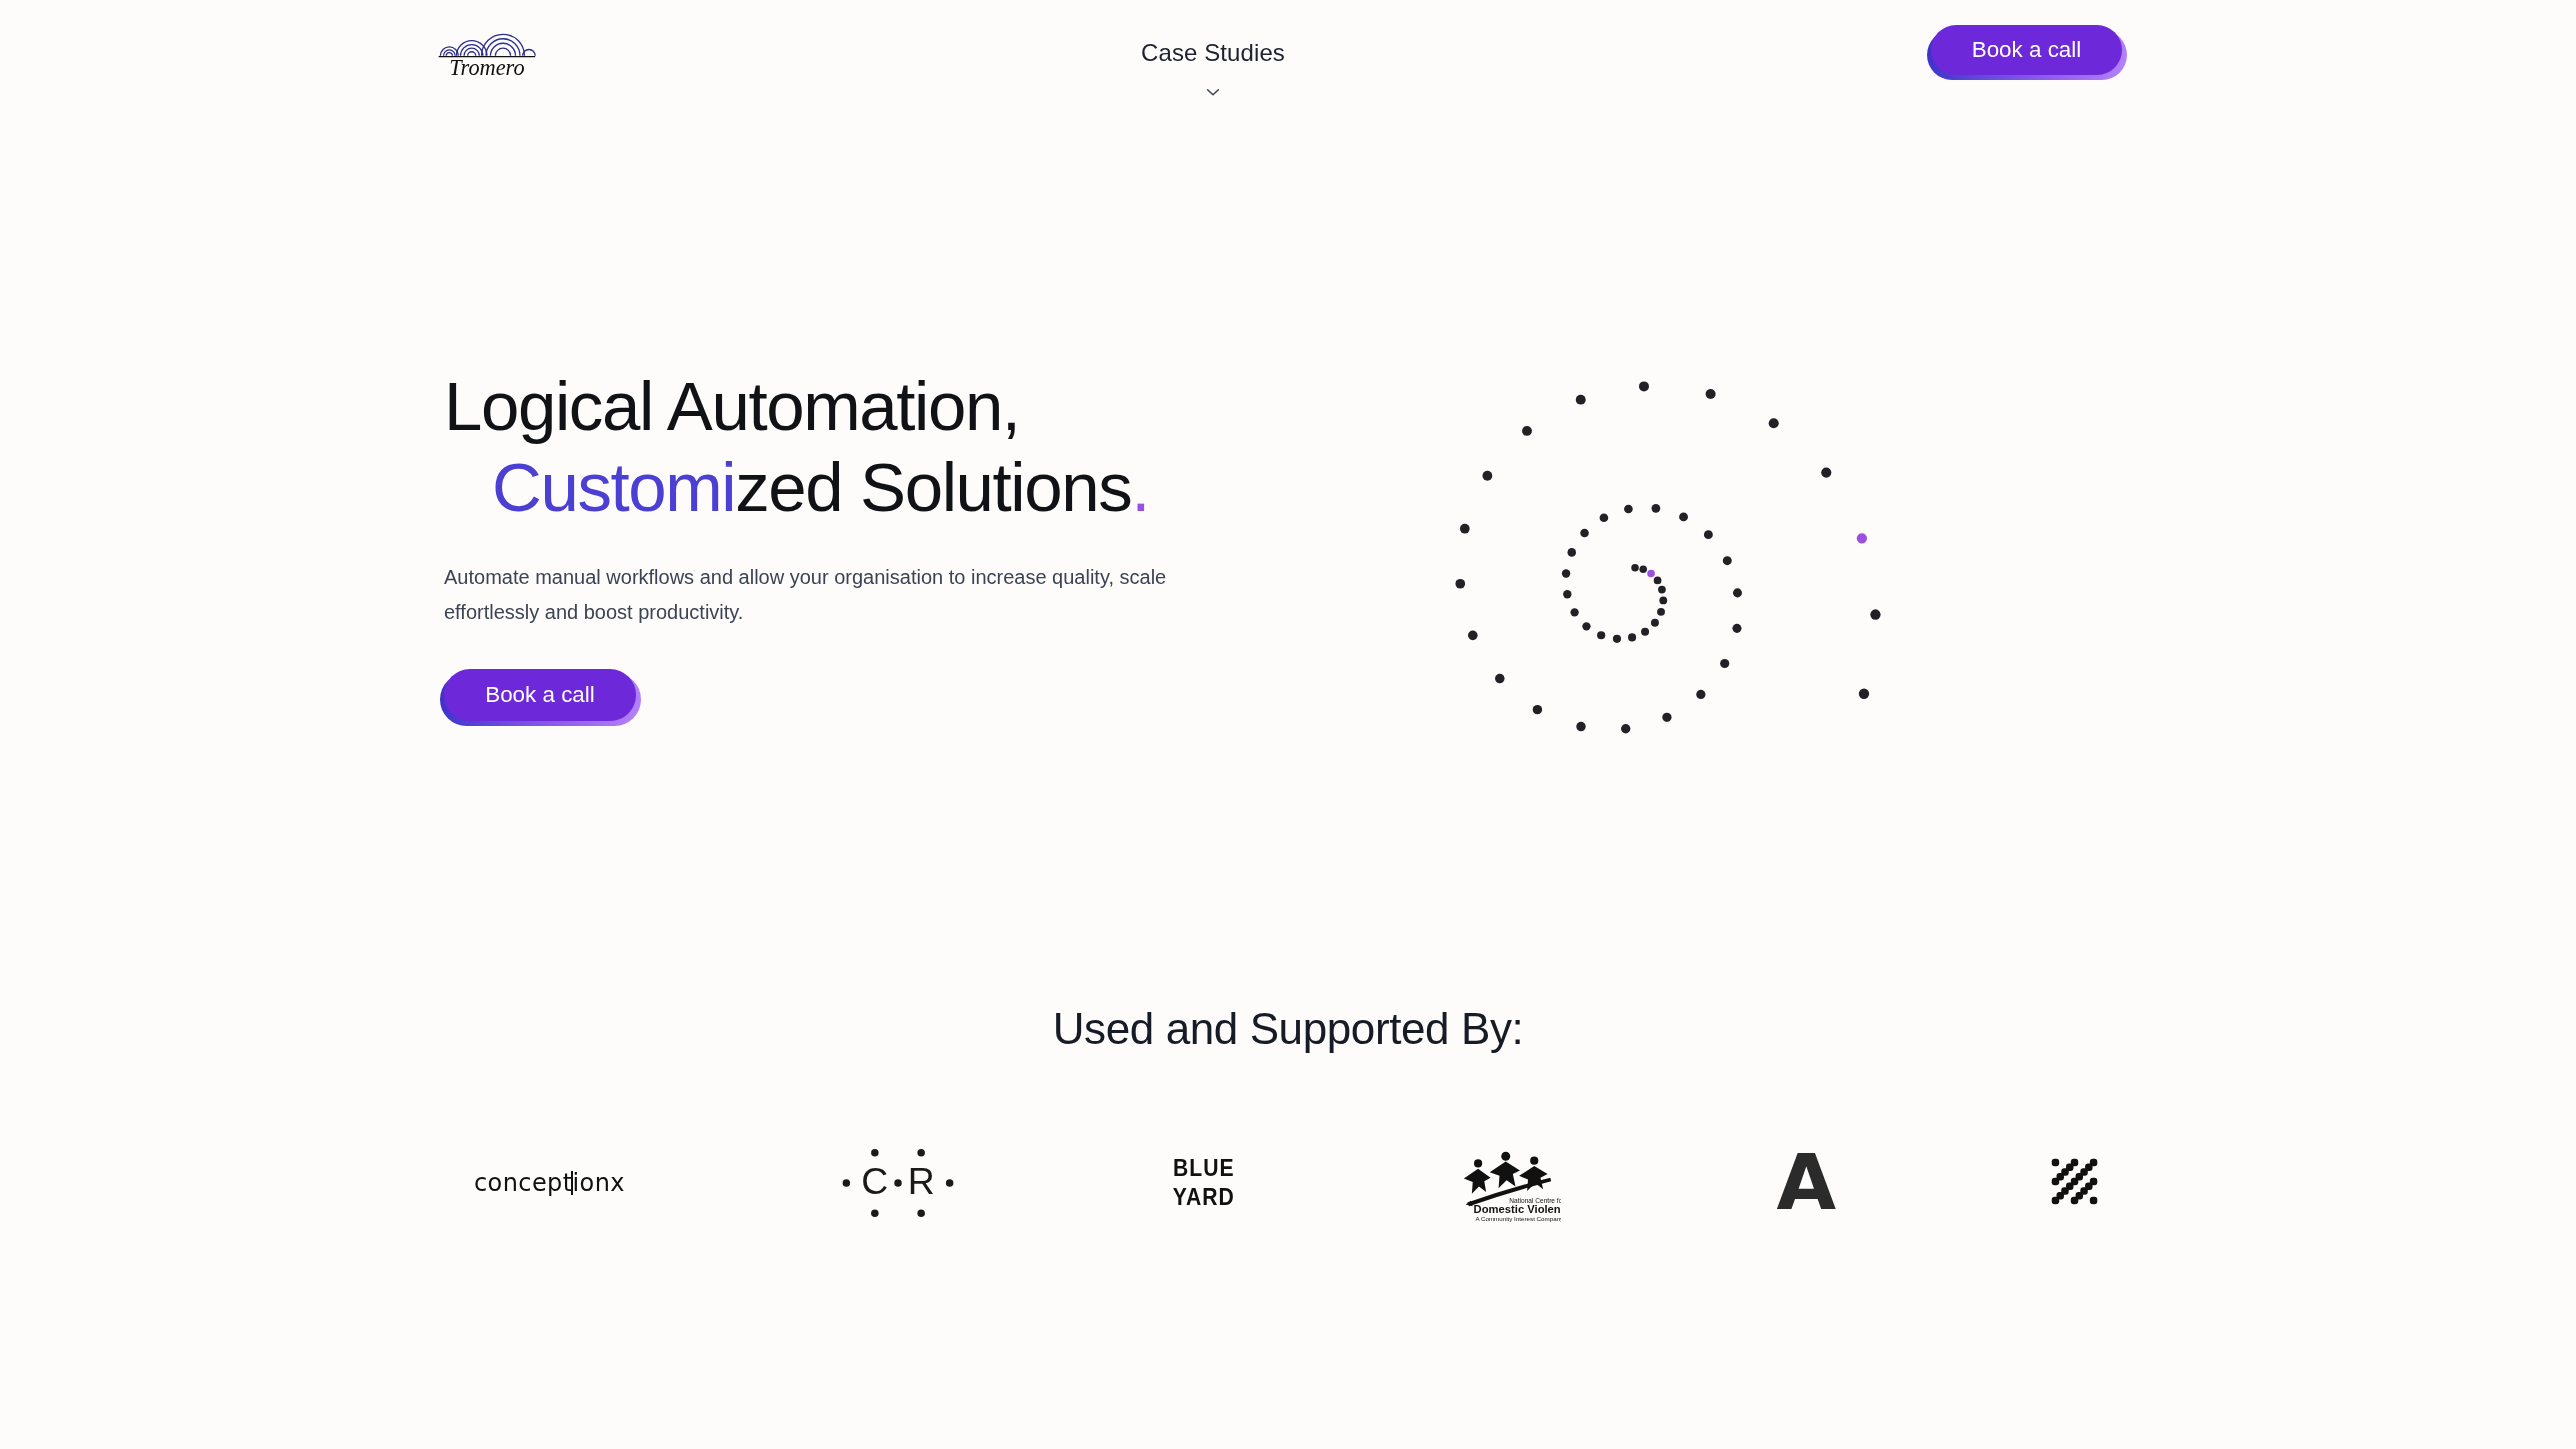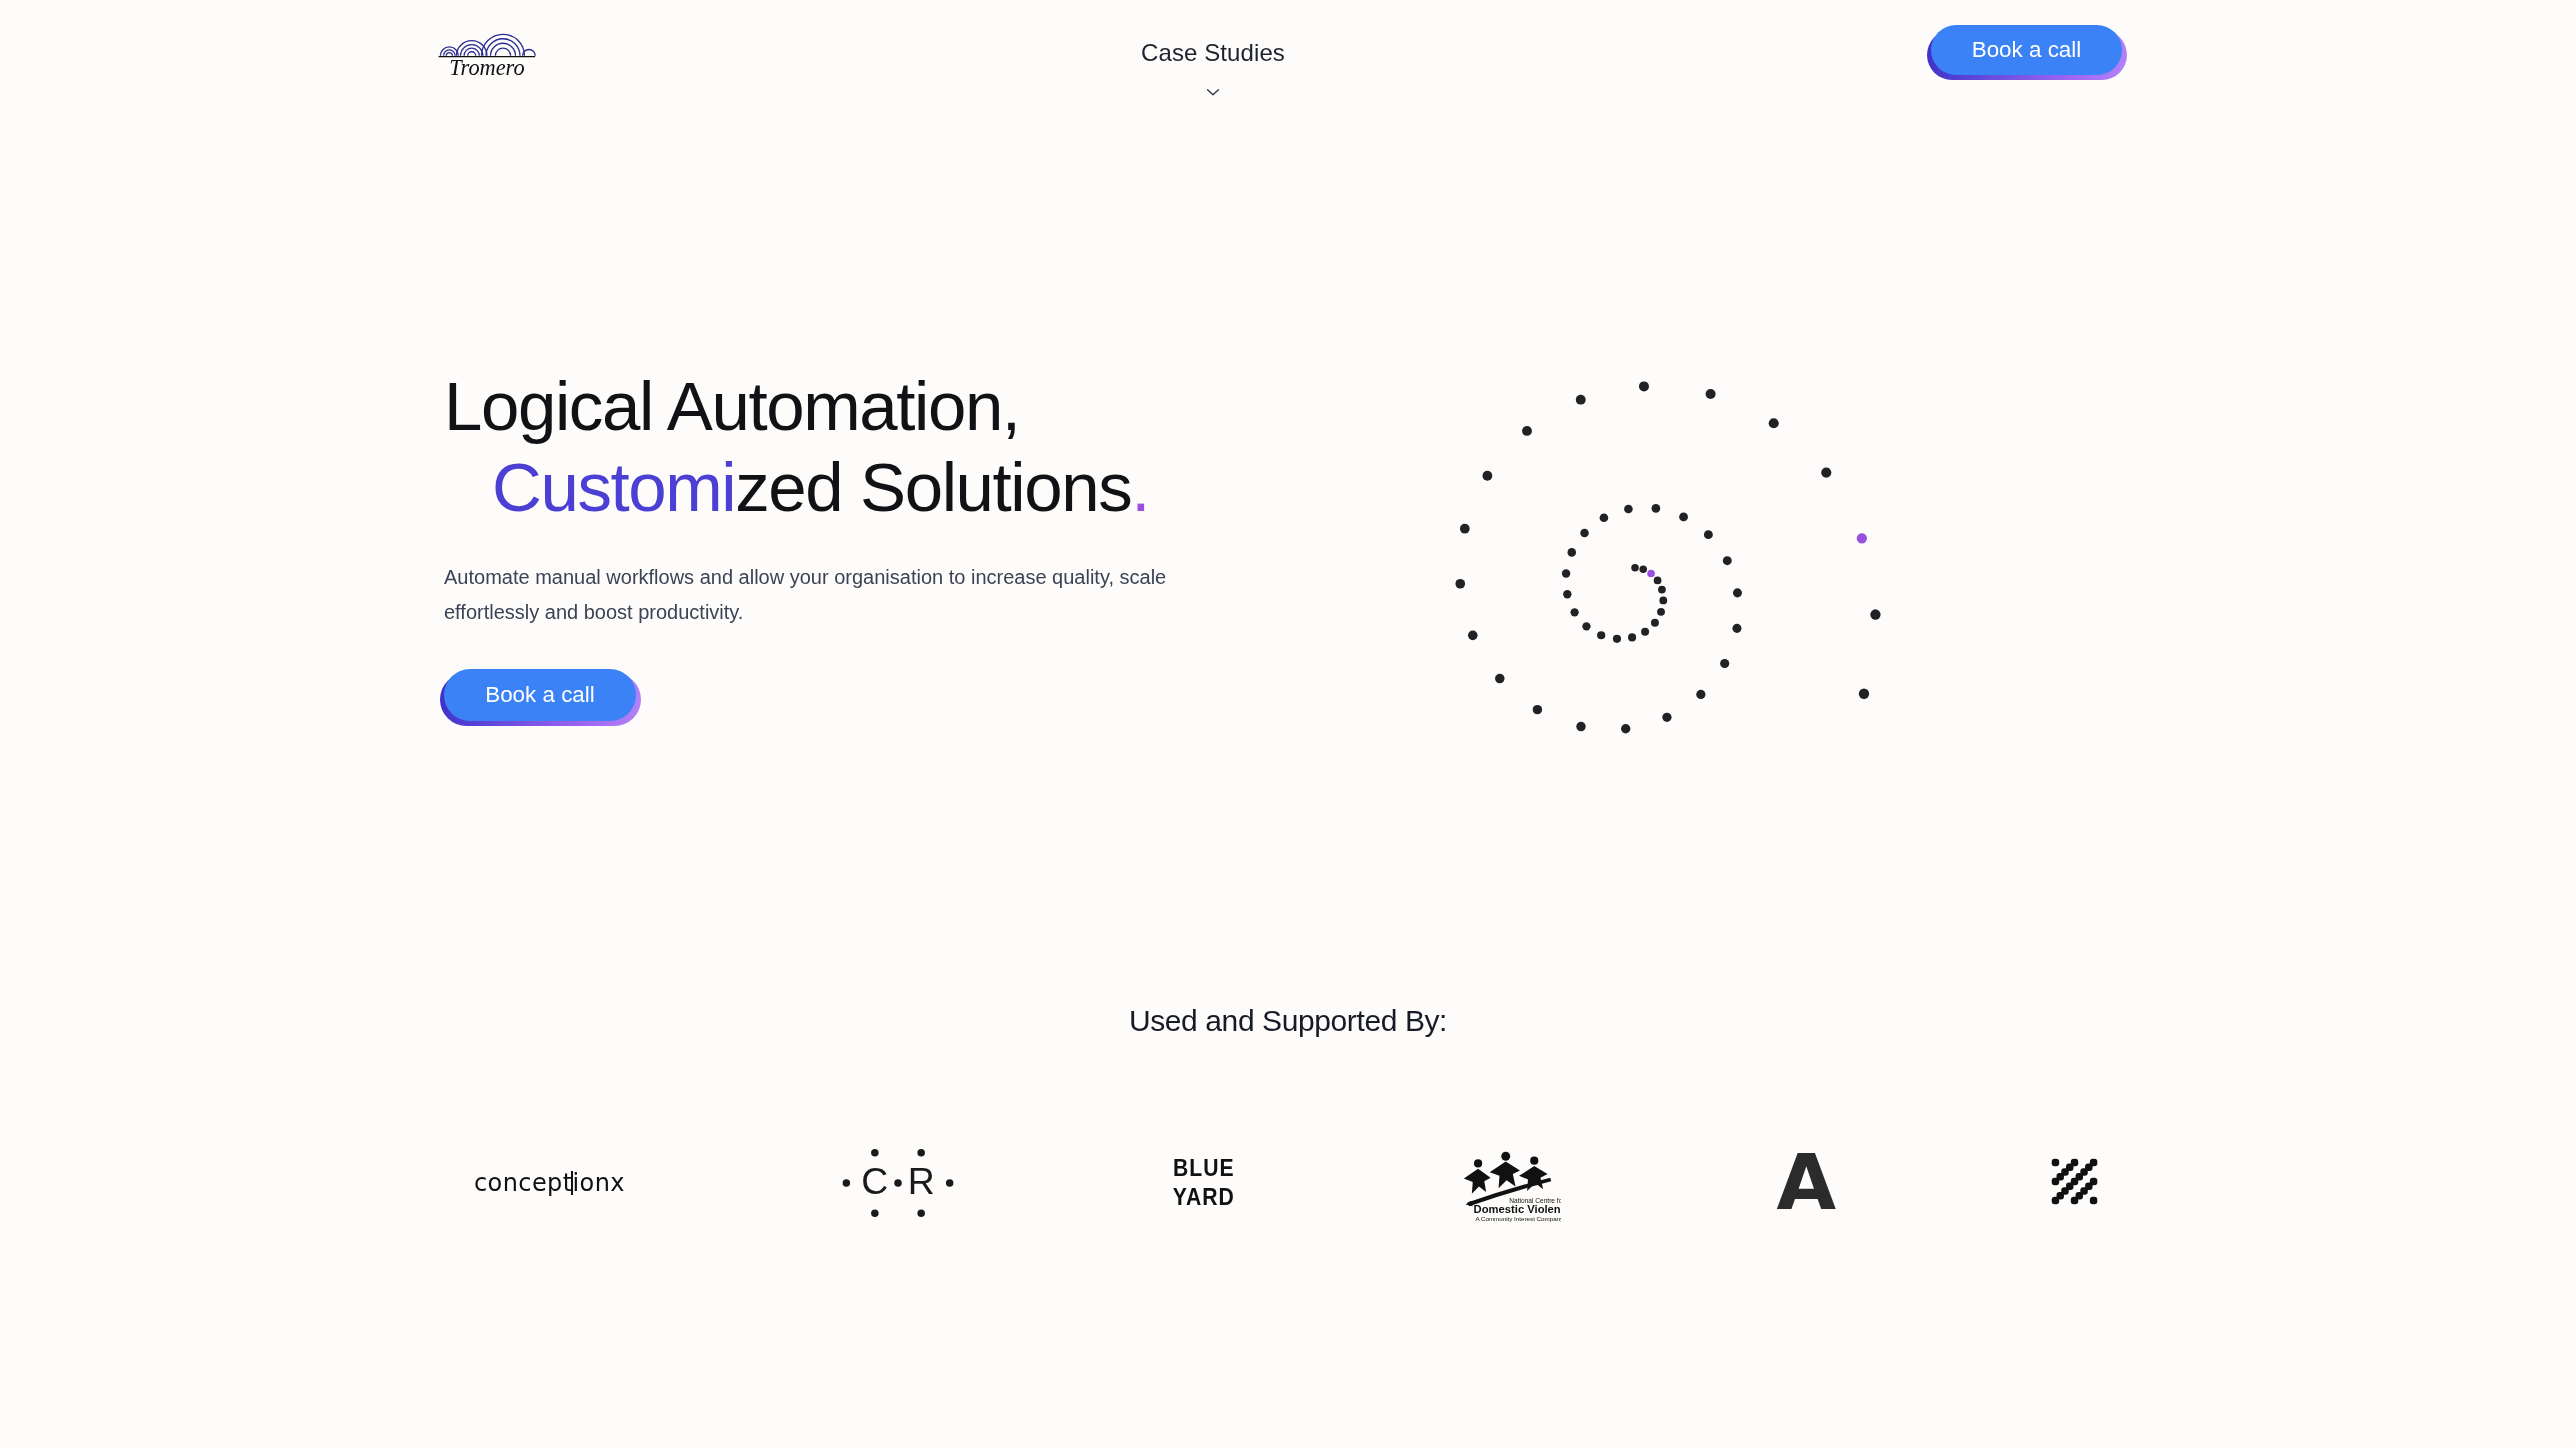--- a/index.html
+++ b/index.html
@@ -66,21 +66,21 @@
     top:4.5px;
     right:-4.5px;
     bottom:-5.4px;
     border-radius:894px;
     background:linear-gradient(100deg,#3c30c8 0%,#6c4fe0 38%,#9a63f2 70%,#b583f8 100%);
     filter:blur(0.4px);
   }
   .glow-btn .face{
     position:relative;
     border-radius:894px;
-    background:#3b82f6;
+    background:#6d28d9;
     color:#ffffff;
     display:flex;
     align-items:center;
     justify-content:center;
     white-space:nowrap;
   }
 
   .header-cta{
     position:absolute;
     left:1931px;
@@ -138,21 +138,21 @@
     height:411px;
   }
 
   
   .partners-heading{
     position:absolute;
     top:1004px;
     left:0;
     width:2576px;
     text-align:center;
-    font-size:30px;
+    font-size:44px;
     letter-spacing:-0.4px;
     color:#161b26;
     font-weight:400;
   }
 
   .partners-row{
     position:absolute;
     top:1125px;
     left:474px;
     width:1628px;

